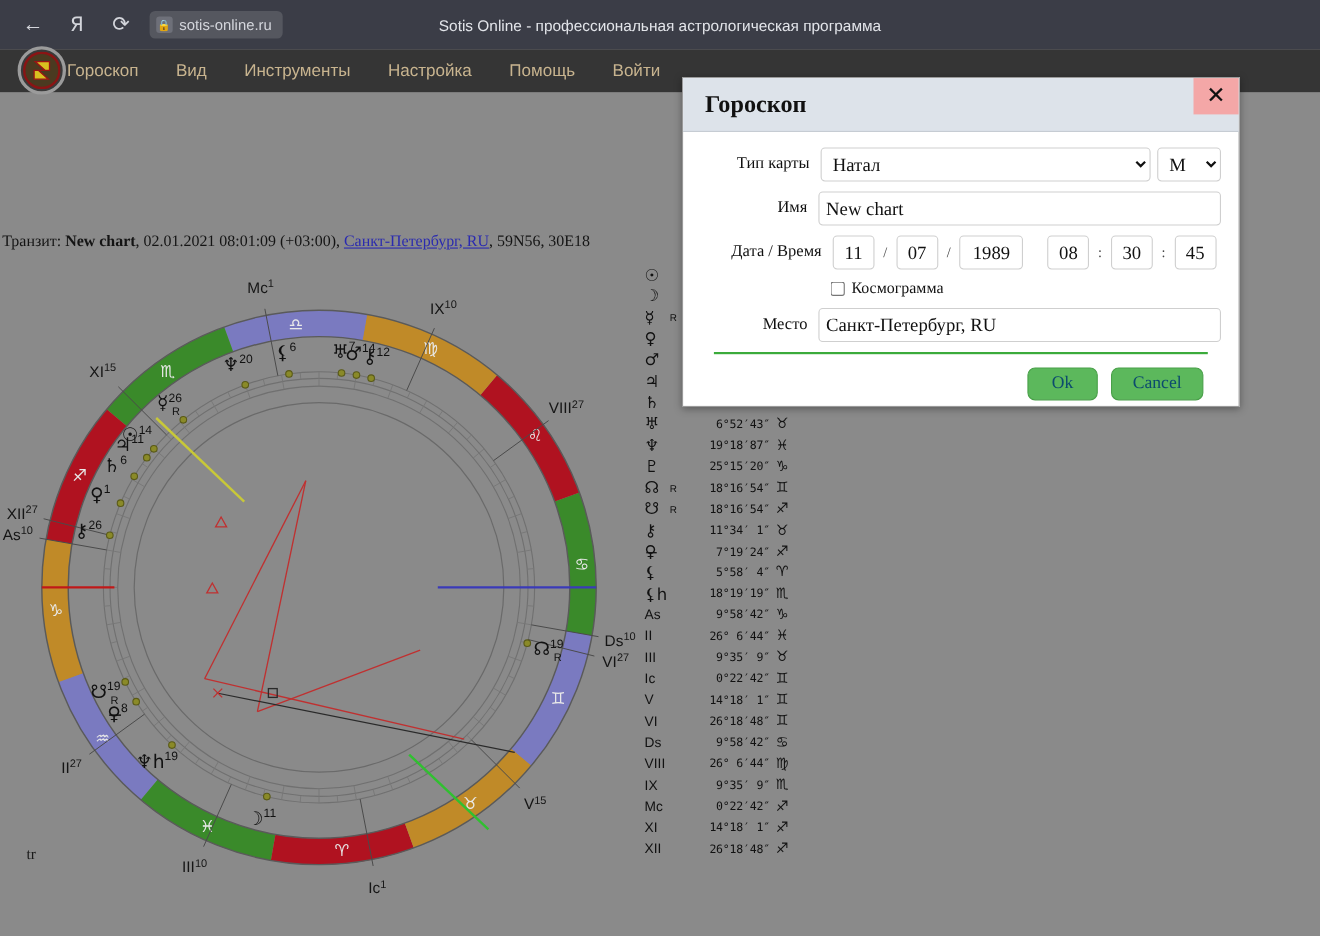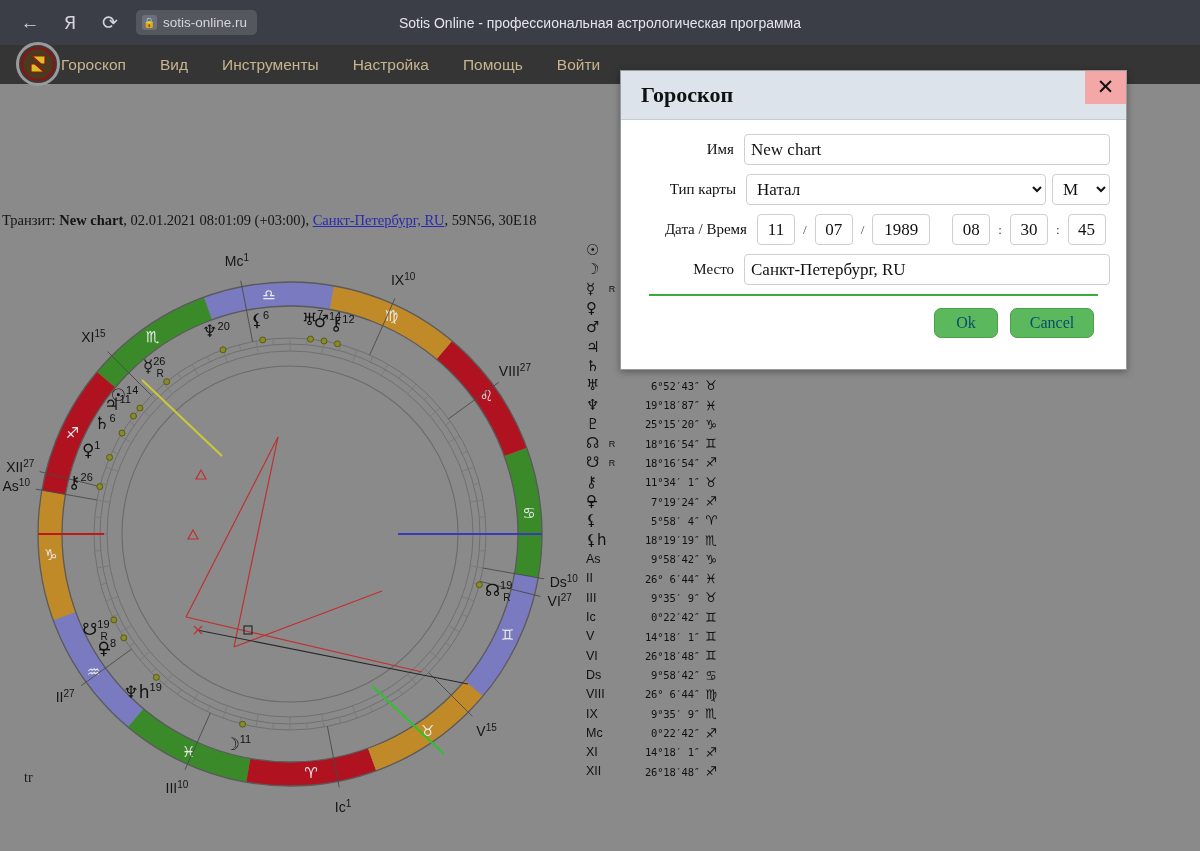--- a/index.html
+++ b/index.html
@@ -549,55 +549,59 @@
 </div>
 
 <div id="dialog">
   <div id="dialog-header">
     <span id="dialog-title">Гороскоп</span>
     <div id="dialog-close">✕</div>
   </div>
   <div id="dialog-body">
 
     <div class="frow">
-      <div class="flabel">Имя</div>
-      <div class="fctl">
-        <input class="std" id="name-input" value="New chart" style="">
-      </div>
-    </div>
-
-    <div class="frow">
       <div class="flabel">Тип карты</div>
       <div class="fctl">
         <select class="std" id="chart-type-select">
           <option>Натал</option>
         </select>
         <select class="std" id="chart-subtype-select">
           <option>M</option>
         </select>
+      </div>
+    </div>
+
+    <div class="frow">
+      <div class="flabel">Имя</div>
+      <div class="fctl">
+        <input class="std" id="name-input" value="New chart" style="">
       </div>
     </div>
 
     <div class="frow">
       <div class="flabel">Дата / Время</div>
       <div class="fctl">
         <input class="dt-box" value="11" style="">
         <span class="dt-sep">/</span>
         <input class="dt-box" value="07" style="">
         <span class="dt-sep">/</span>
         <input class="dt-box yr" value="1989" style="">
         <span class="dt-gap"></span>
         <input class="dt-box" value="08" style="">
         <span class="dt-sep">:</span>
         <input class="dt-box" value="30" style="">
         <span class="dt-sep">:</span>
         <input class="dt-box" value="45" style="">
       </div>
     </div>
 
+    <div class="cosmo-row">
+      <input type="checkbox" id="cosmo-cb" style="">
+      <label for="cosmo-cb">Космограмма</label>
+    </div>
 
     <div class="frow">
       <div class="flabel">Место</div>
       <div class="fctl">
         <input class="std" id="place-input" value="Санкт-Петербург, RU" style="">
       </div>
     </div>
 
     <div id="dialog-divider"></div>
 

